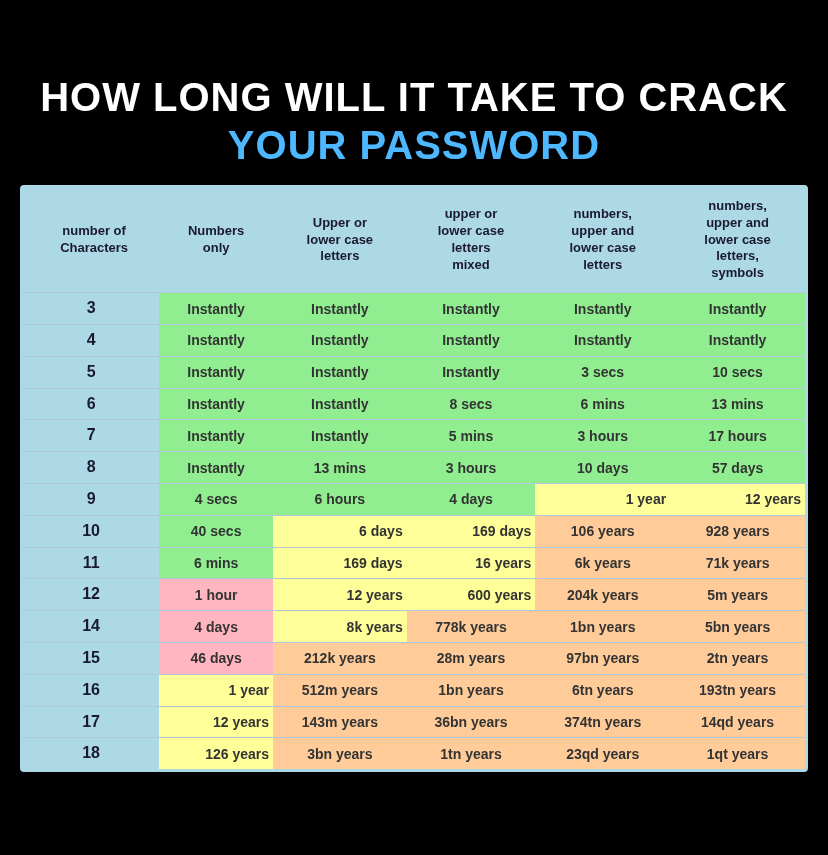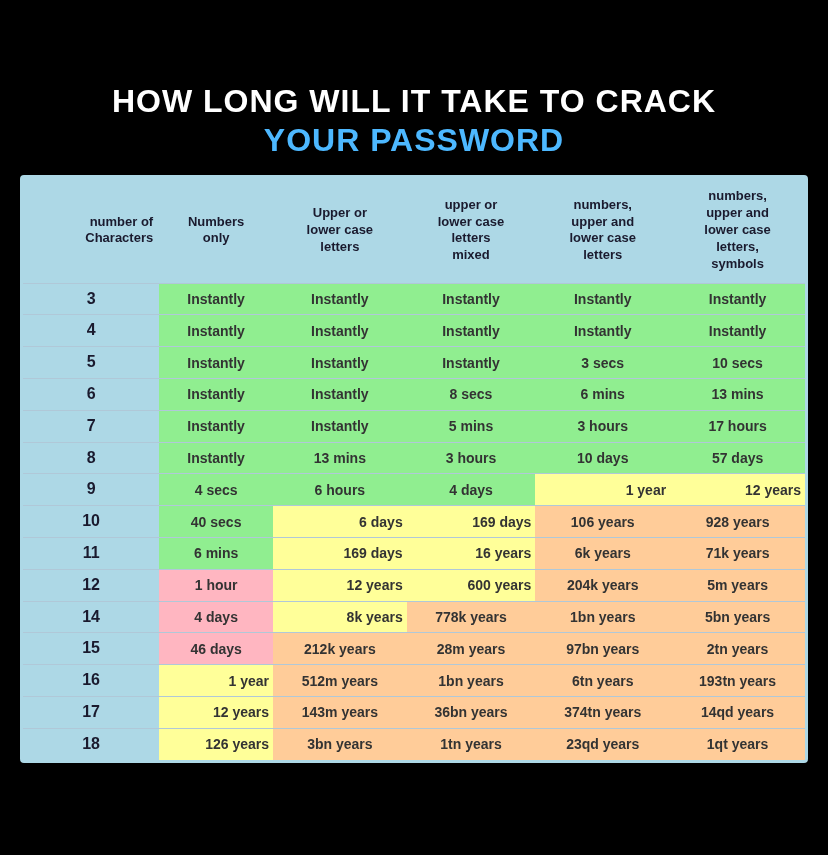--- a/index.html
+++ b/index.html
@@ -12,21 +12,21 @@
       font-family: Arial, sans-serif;
     }
     .container {
       width: 828px;
       background: #000;
       padding: 20px 20px 30px 20px;
     }
     .title {
       text-align: center;
       color: #fff;
-      font-size: 32px;
+      font-size: 40px;
       font-weight: 900;
       text-transform: uppercase;
       line-height: 1.2;
       margin-bottom: 4px;
       letter-spacing: 1px;
     }
     .title-highlight {
       color: #4db8ff;
       display: block;
     }
@@ -47,21 +47,21 @@
     thead th {
       color: #1a1a2e;
       font-size: 13px;
       font-weight: bold;
       text-align: center;
       padding: 10px 6px;
       vertical-align: middle;
       line-height: 1.3;
     }
     thead th:first-child {
-      text-align: right;
+      text-align: center;
       padding-left: 12px;
     }
     tbody tr {
       border-top: 1px solid #b0c8d8;
     }
     tbody td {
       text-align: center;
       padding: 5px 4px;
       font-size: 14px;
       font-weight: 600;

